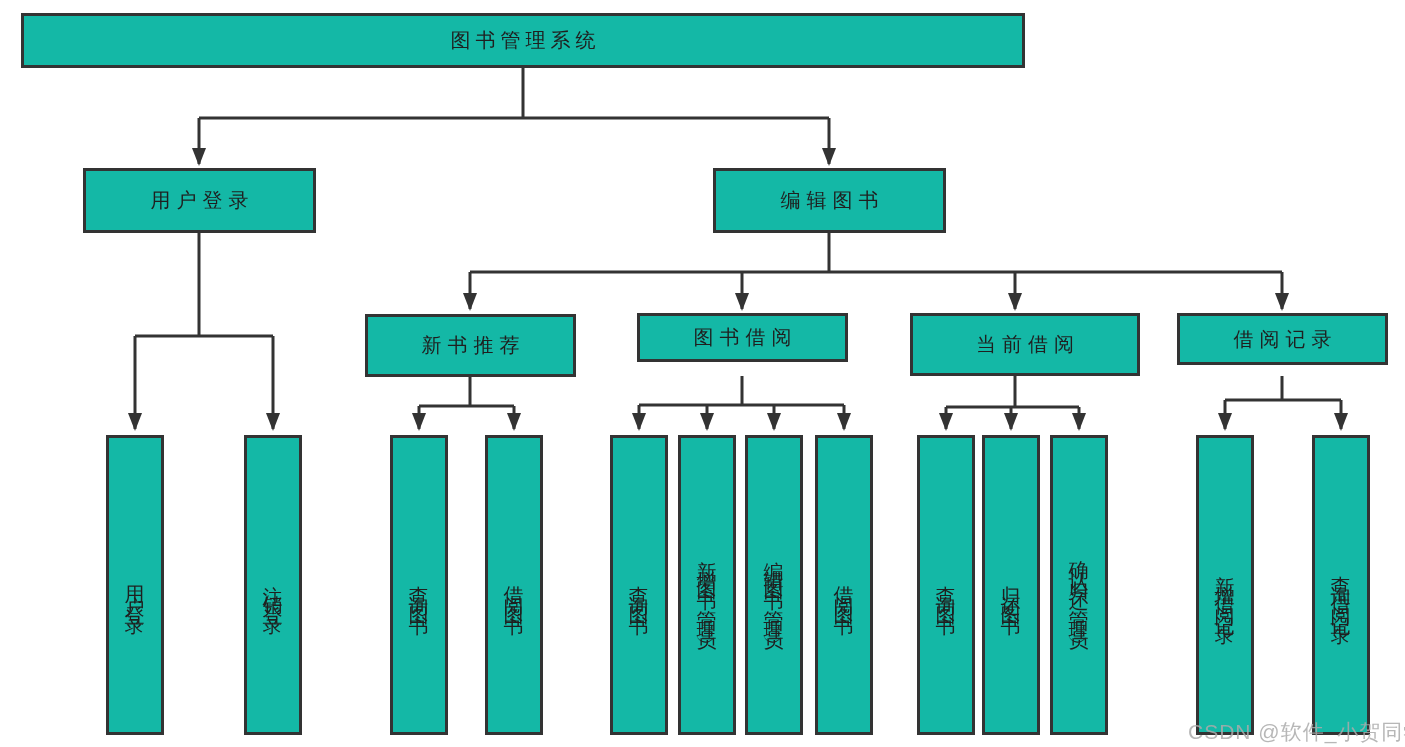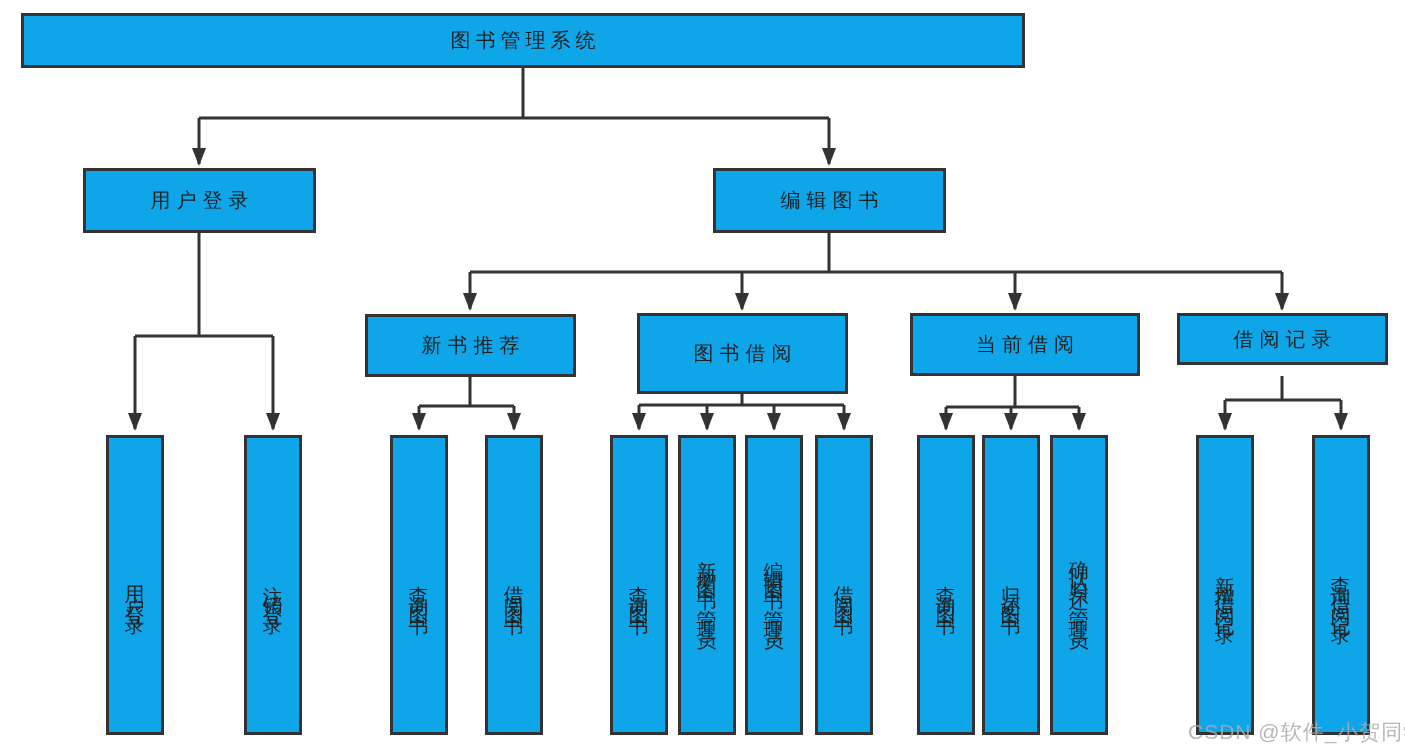--- a/index.html
+++ b/index.html
@@ -7,21 +7,21 @@
     position:relative;
     width:1405px; height:747px;
     background:#ffffff;
     font-family:"Liberation Sans","DejaVu Sans",sans-serif;
     color:#1f1f1f;
     overflow:hidden;
   }
   .wires { position:absolute; left:0; top:0; width:1405px; height:747px; z-index:1; }
   .box {
     position:absolute;
-    background:#0ea5e9;
+    background:#14b8a6;
     border:3px solid #333333;
     box-sizing:border-box;
     display:flex; align-items:center; justify-content:center;
     z-index:2;
   }
   .hlabel {
     font-size:20px;
     letter-spacing:6px;
     padding-left:6px;      
     white-space:nowrap;
@@ -96,21 +96,21 @@
   <div class="box" style="left:83px; top:168px; width:233px; height:65px;">
     <span class="hlabel">用户登录</span>
   </div>
   <div class="box" style="left:713px; top:168px; width:233px; height:65px;">
     <span class="hlabel">编辑图书</span>
   </div>
 
   <div class="box" style="left:365px; top:314px; width:211px; height:63px;">
     <span class="hlabel">新书推荐</span>
   </div>
-  <div class="box" style="left:637px; top:313px; width:211px; height:81px;">
+  <div class="box" style="left:637px; top:313px; width:211px; height:49px;">
     <span class="hlabel">图书借阅</span>
   </div>
   <div class="box" style="left:910px; top:313px; width:230px; height:63px;">
     <span class="hlabel">当前借阅</span>
   </div>
   <div class="box" style="left:1177px; top:313px; width:211px; height:52px;">
     <span class="hlabel">借阅记录</span>
   </div>
 
   <div class="box" style="left:106px; top:435px; width:58px; height:300px;">

